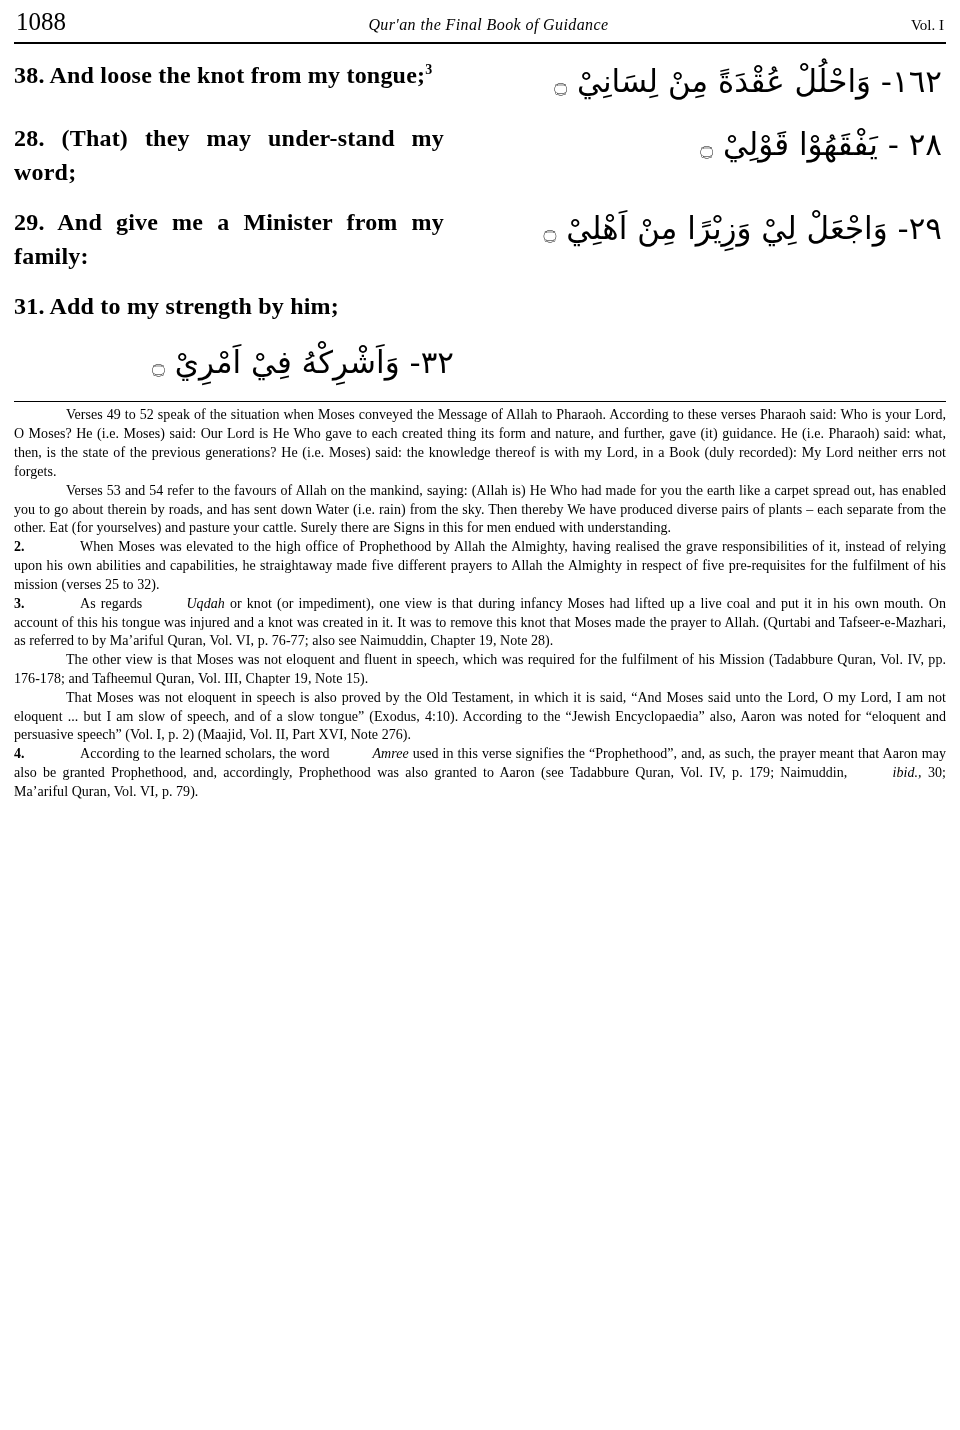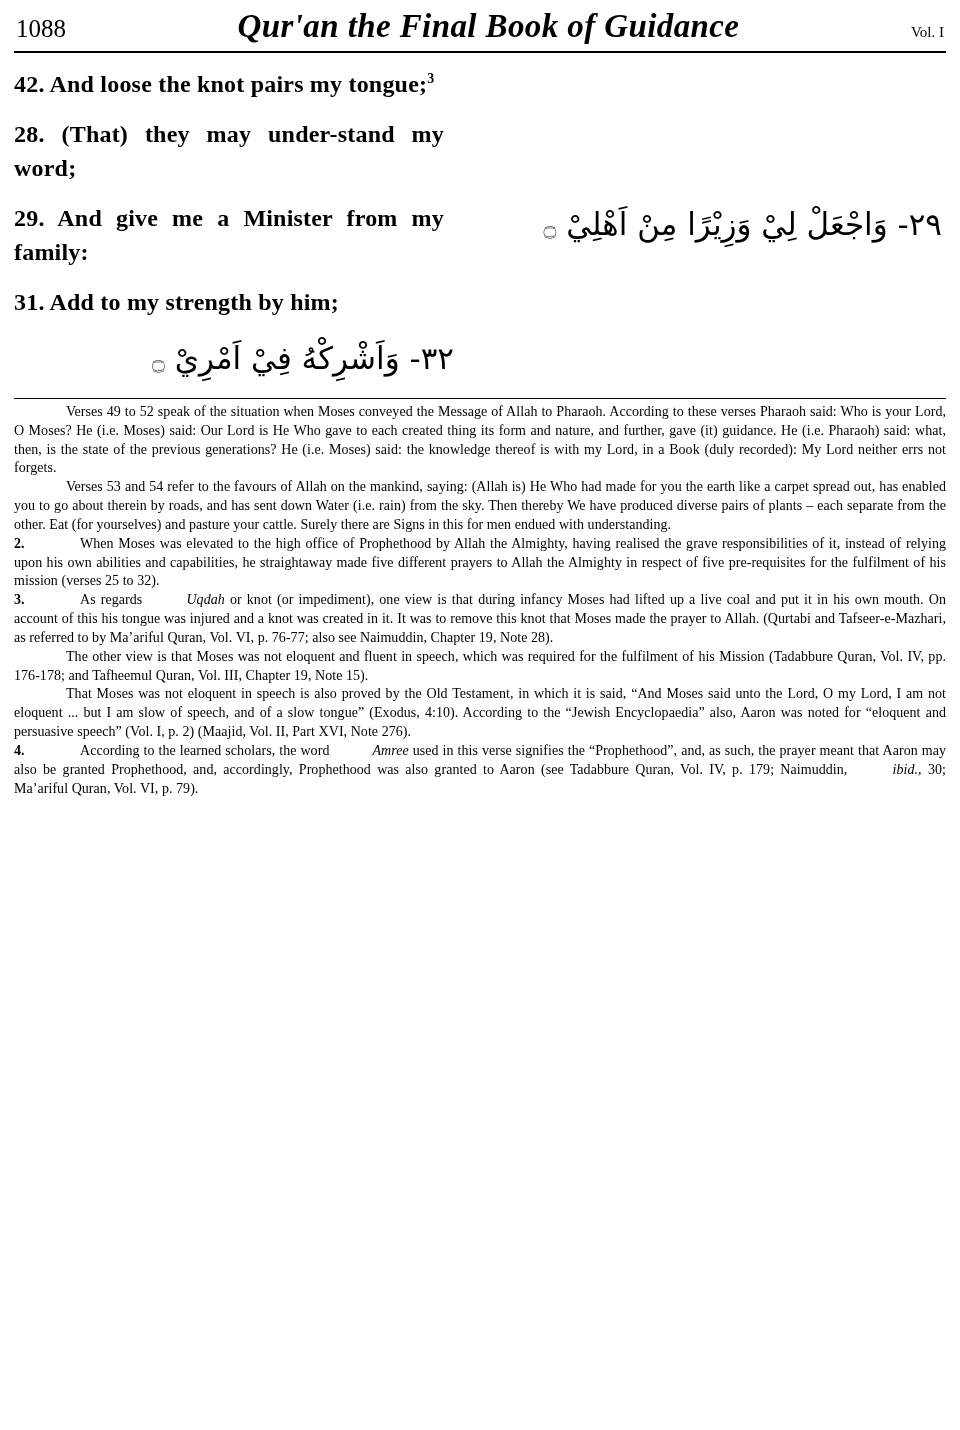--- a/index.html
+++ b/index.html
@@ -29,22 +29,22 @@
     justify-content: space-between;
     font-size: 25px;
     padding: 0 2px 4px 2px;
   }
   .header .page-num {
     font-family: "Liberation Serif", serif;
     font-size: 25px;
   }
   .header .book-title {
     font-style: italic;
-    font-weight: bold;
-    font-size: 33px;
+    font-weight: normal;
+    font-size: 16px;
     letter-spacing: 0.4px;
   }
   .header .vol {
     font-size: 15px;
   }
   .rule {
     border-bottom: 2px solid #000;
     margin: 2px 0 0 0;
   }
   .rule-thin {
@@ -128,29 +128,37 @@
     <div class="page-num">1088</div>
     <div class="book-title">Qur'an the Final Book of Guidance</div>
     <div class="vol">Vol. I</div>
   </div>
   <div class="rule"></div>
 
   <div class="verses">
 
     <div class="verse-row">
       <div class="verse-en">
-        <span class="num">42.</span>
-        <span>And loose the knot pairs my tongue;</span><sup>3</sup>
+        <span class="num">38.</span>
+        <span>And loose the knot from my tongue;</span><sup>3</sup>
+      </div>
+      <div class="verse-ar">
+        <span>١٦٢- وَاحْلُلْ عُقْدَةً مِنْ لِسَانِيْ</span>
+        <span class="ayah-no">۝</span>
       </div>
     </div>
 
     <div class="verse-row">
       <div class="verse-en">
         <span class="num">28.</span>
         <span>(That) they may under-stand my word;</span>
+      </div>
+      <div class="verse-ar">
+        <span>٢٨ - يَفْقَهُوْا قَوْلِيْ</span>
+        <span class="ayah-no">۝</span>
       </div>
     </div>
 
     <div class="verse-row">
       <div class="verse-en">
         <span class="num">29.</span>
         <span>And give me a Minister from my family:</span>
       </div>
       <div class="verse-ar">
         <span>٢٩- وَاجْعَلْ لِيْ وَزِيْرًا مِنْ اَهْلِيْ</span>

